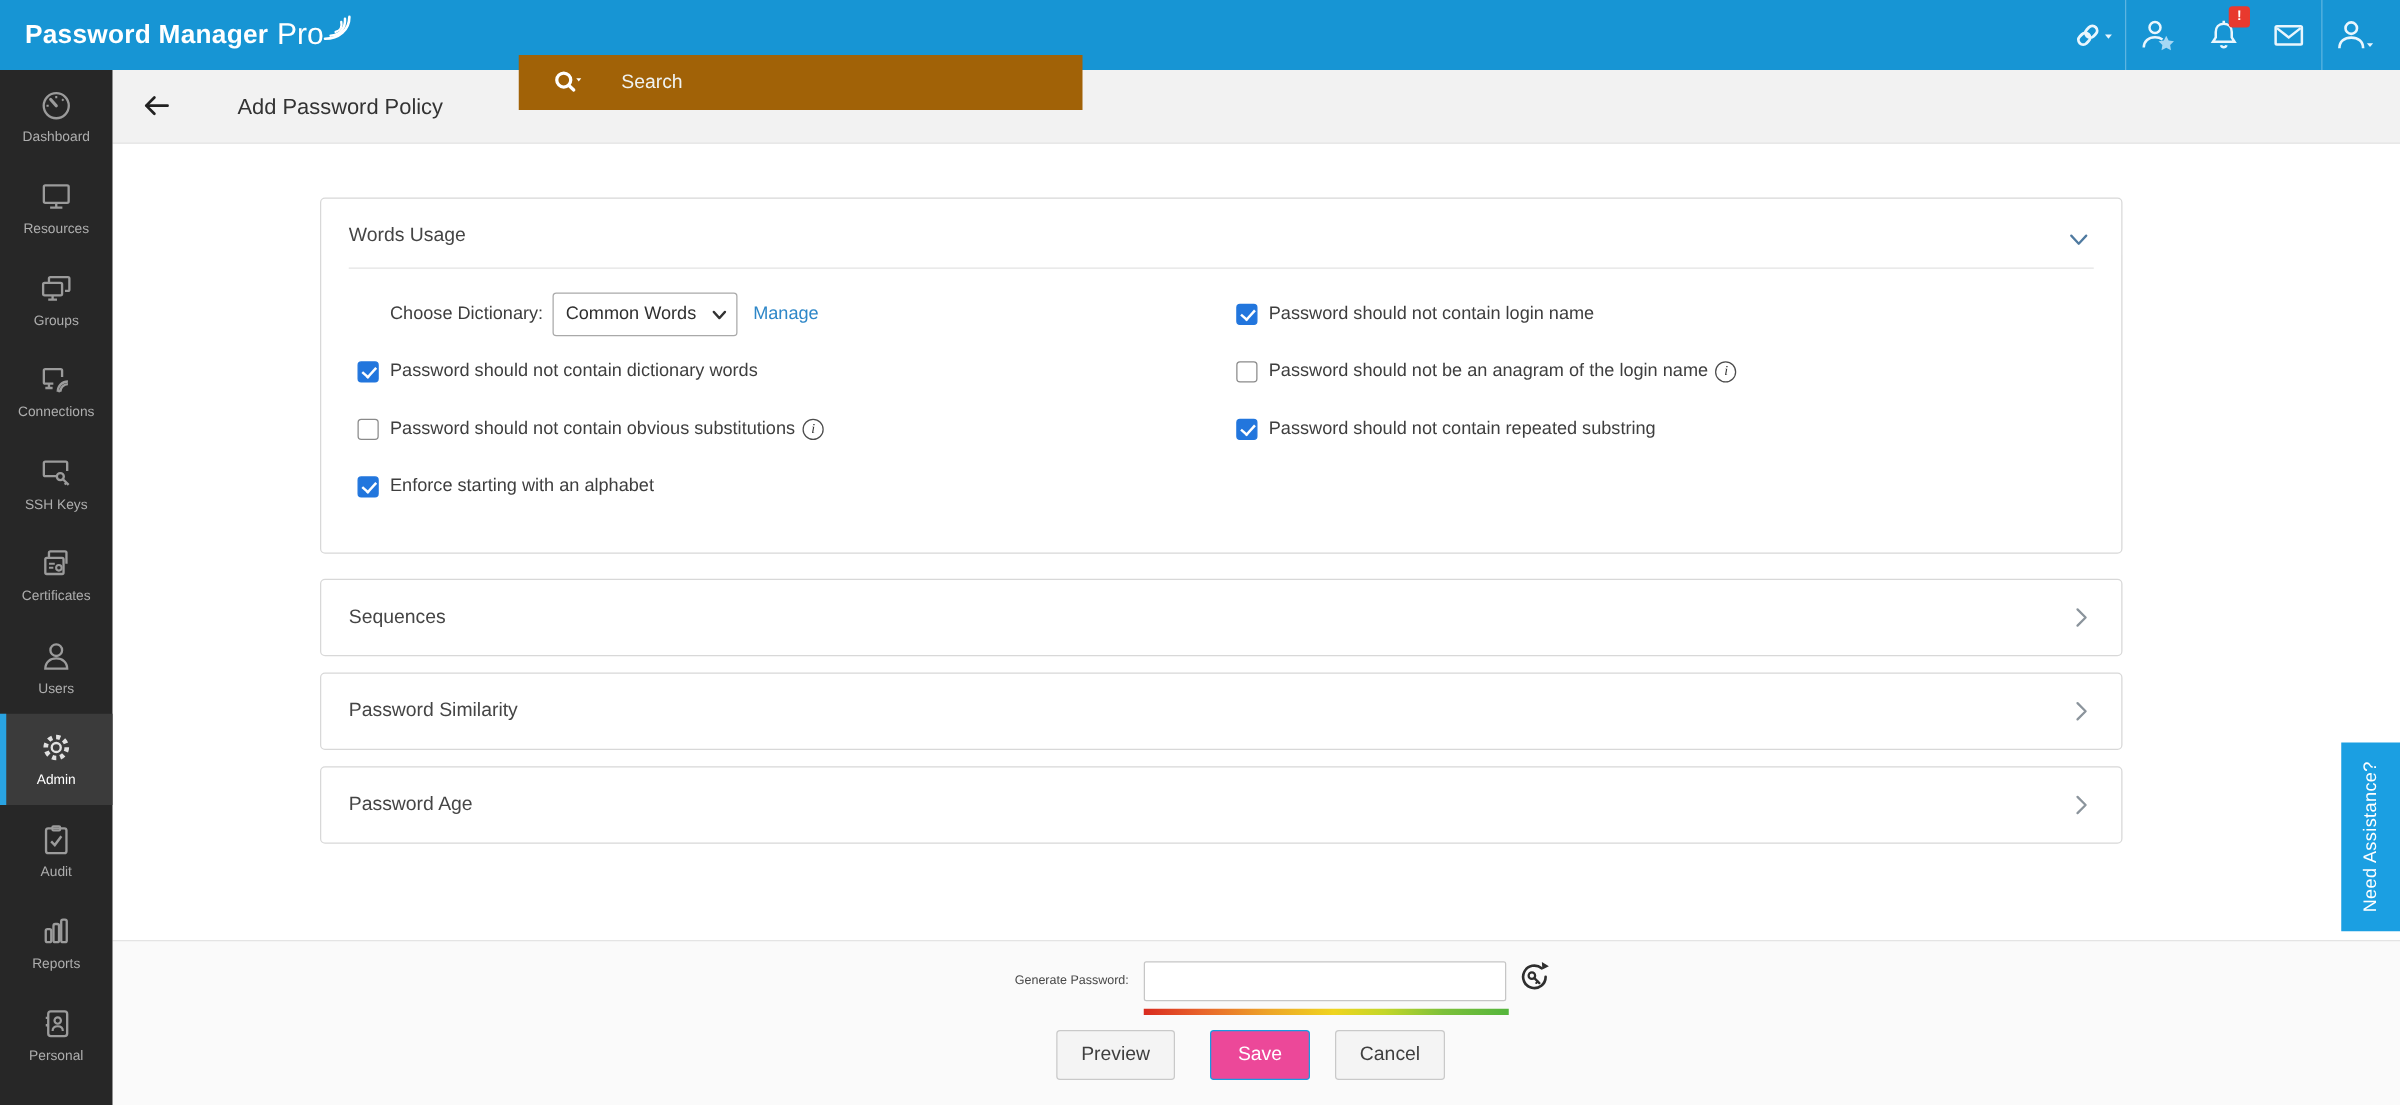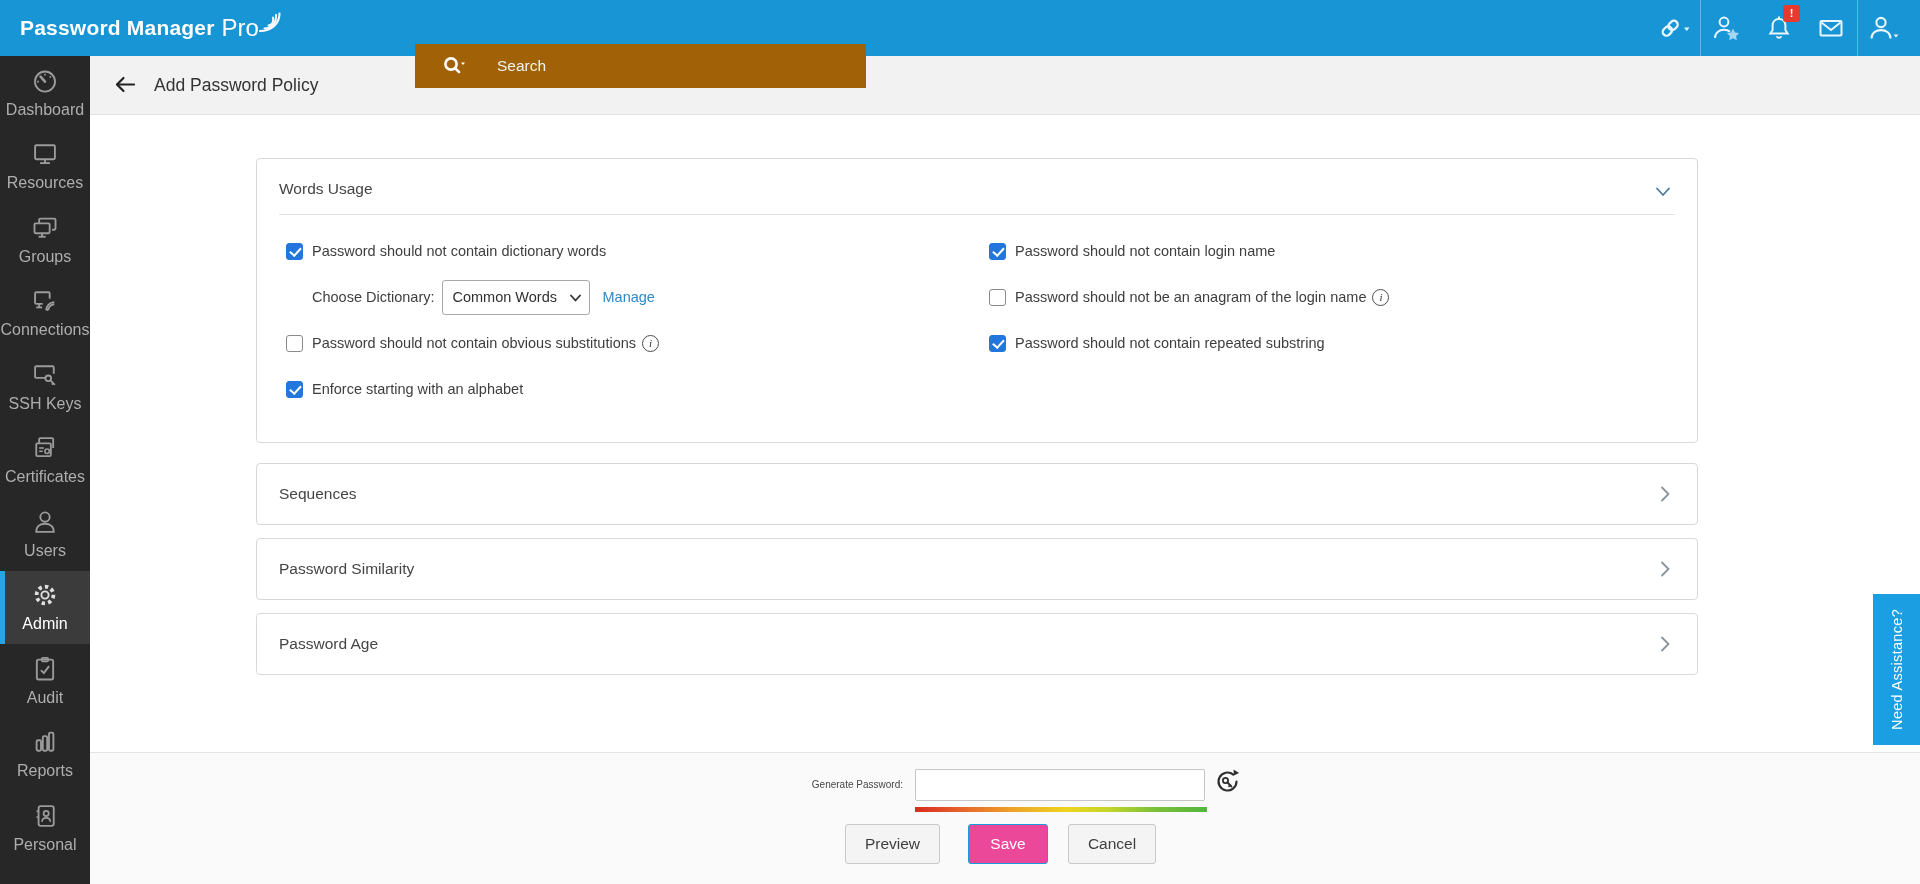--- a/index.html
+++ b/index.html
@@ -25,30 +25,30 @@
   .tb-divider{width:1px;height:56px;background:rgba(255,255,255,.3);}
   .badge{position:absolute;top:5px;right:5px;background:#e8392e;color:#fff;font-size:11px;
          font-weight:bold;width:17px;height:17px;border-radius:3px;display:flex;align-items:center;
          justify-content:center;line-height:1;}
 
   
   .sidebar{position:absolute;left:0;top:56px;width:90px;bottom:0;background:#272727;z-index:20;}
   .side-item{height:73.5px;display:flex;flex-direction:column;align-items:center;justify-content:center;
              cursor:pointer;position:relative;}
   .side-item svg{color:#9b9b9b;}
-  .side-label{font-size:16px;margin-top:6px;color:#aeaeae;}
+  .side-label{font-size:11px;margin-top:6px;color:#aeaeae;}
   .side-item.active{background:#3b3b3b;}
   .side-item.active::before{content:"";position:absolute;left:0;top:0;bottom:0;width:5px;background:#29a3e2;}
   .side-item.active svg{color:#e0e0e0;}
   .side-item.active .side-label{color:#fff;}
 
   
   .pgheader{position:absolute;left:90px;top:56px;right:0;height:59px;background:#f2f2f2;
             border-bottom:1px solid #e3e3e3;display:flex;align-items:center;padding-left:23px;
-            box-sizing:border-box;z-index:10;}
+            box-sizing:border-box;z-index:10;gap:36px;}
   .back-btn{display:flex;align-items:center;cursor:pointer;color:#222;}
   .pgheader h1{font-size:17.5px;font-weight:400;color:#333;margin:0 0 0 17px;}
 
   
   .content{position:absolute;left:90px;top:117px;right:0;height:635px;background:#fff;overflow:hidden;}
   .card{position:relative;margin-left:166px;width:1442px;border:1px solid #d8d8d8;border-radius:4px;
         background:#fff;box-sizing:border-box;}
   .card-open{margin-top:41px;height:285px;margin-bottom:20px;}
   .card-head{margin:0 22px;padding:21px 0 16px;border-bottom:1px solid #e3e3e3;position:relative;cursor:pointer;}
   .card-title{font-size:15.5px;color:#454545;}
@@ -311,37 +311,37 @@
       <span class="card-title">Words Usage</span>
       <span class="chev-down">
         <svg width="24" height="22" viewBox="0 0 24 22" fill="none" stroke="#4f7aa0">
           <polyline points="6,7.5 12,14 18,7.5" stroke-width="1.8" stroke-linecap="round" stroke-linejoin="round"></polyline>
         </svg>
       </span>
     </div>
 
     <div class="cb-grid">
       <div class="col-left">
-        <div class="cb-row">
-          <span class="cb checked"></span>
-          <span>Password should not contain dictionary words</span>
-        </div>
         <div class="cb-row indent">
           <span>Choose Dictionary:</span>
           <span class="select-wrap">
             <select>
               <option>Common Words</option>
             </select>
             <span class="sel-chev">
               <svg width="13" height="12" viewBox="0 0 13 12" fill="none" stroke="currentColor">
                 <polyline points="2,3.5 6.5,8.5 11,3.5" stroke-width="1.8" stroke-linecap="round" stroke-linejoin="round"></polyline>
               </svg>
             </span>
           </span>
           <a class="link">Manage</a>
+        </div>
+        <div class="cb-row">
+          <span class="cb checked"></span>
+          <span>Password should not contain dictionary words</span>
         </div>
         <div class="cb-row">
           <span class="cb"></span>
           <span>Password should not contain obvious substitutions</span>
           <span class="info">i</span>
         </div>
         <div class="cb-row">
           <span class="cb checked"></span>
           <span>Enforce starting with an alphabet</span>
         </div>

